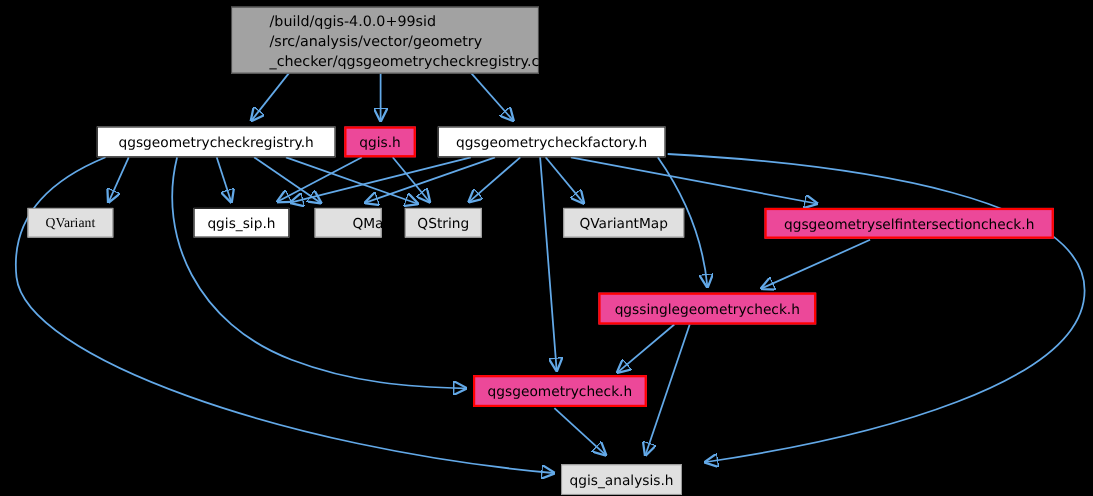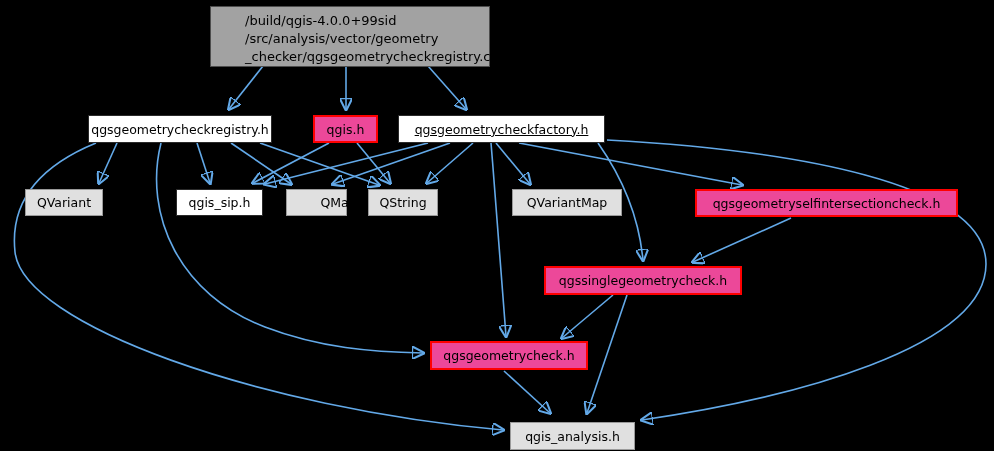--- a/index.html
+++ b/index.html
@@ -59,37 +59,37 @@
     <path marker-end="url(#arrow)" d="M 627,295 L 587,413"></path>
     <path marker-end="url(#arrow)" d="M 504,371 L 550,413"></path>
   </svg>
 
   <div class="node root" style="left:210px; top:6px; width:280px; height:61px;">
     <span>/build/qgis-4.0.0+99sid</span>
     <span>/src/analysis/vector/geometry</span>
     <span>_checker/qgsgeometrycheckregistry.cpp</span>
   </div>
 
-  <div class="node white" style="left:88px; top:115px; width:184px; height:28px;">qgsgeometrycheckregistry.h</div>
+  <div class="node white" style="left:88px; top:115px; width:217px; height:28px;">qgsgeometrycheckregistry.h</div>
 
   <div class="node red" style="left:313px; top:115px; width:65px; height:28px;">qgis.h</div>
 
-  <div class="node white" style="left:398px; top:115px; width:207px; height:28px;text-decoration:underline;">qgsgeometrycheckfactory.h</div>
+  <div class="node white" style="left:398px; top:115px; width:207px; height:28px;">qgsgeometrycheckfactory.h</div>
 
-  <div class="node gray" style="left:25px; top:189px; width:78px; height:27px;">QVariant</div>
+  <div class="node gray" style="left:25px; top:189px; width:78px; height:27px;font-family:Liberation Serif, serif;">QVariant</div>
 
   <div class="node white" style="left:176px; top:189px; width:87px; height:27px;">qgis_sip.h</div>
 
   <div class="node gray" style="left:286px; top:189px; width:61px; height:27px;padding-left:44px;">QMap</div>
 
   <div class="node gray" style="left:368px; top:189px; width:70px; height:27px;">QString</div>
 
   <div class="node gray" style="left:512px; top:189px; width:110px; height:27px;">QVariantMap</div>
 
   <div class="node red" style="left:695px; top:189px; width:263px; height:28px;">qgsgeometryselfintersectioncheck.h</div>
 
   <div class="node red" style="left:544px; top:266px; width:198px; height:29px;">qgssinglegeometrycheck.h</div>
 
   <div class="node red" style="left:430px; top:341px; width:158px; height:29px;">qgsgeometrycheck.h</div>
 
-  <div class="node gray" style="left:510px; top:422px; width:125px; height:28px;">qgis_analysis.h</div>
+  <div class="node gray" style="left:510px; top:422px; width:110px; height:28px;">qgis_analysis.h</div>
 
 </div>
 
 </body></html>

